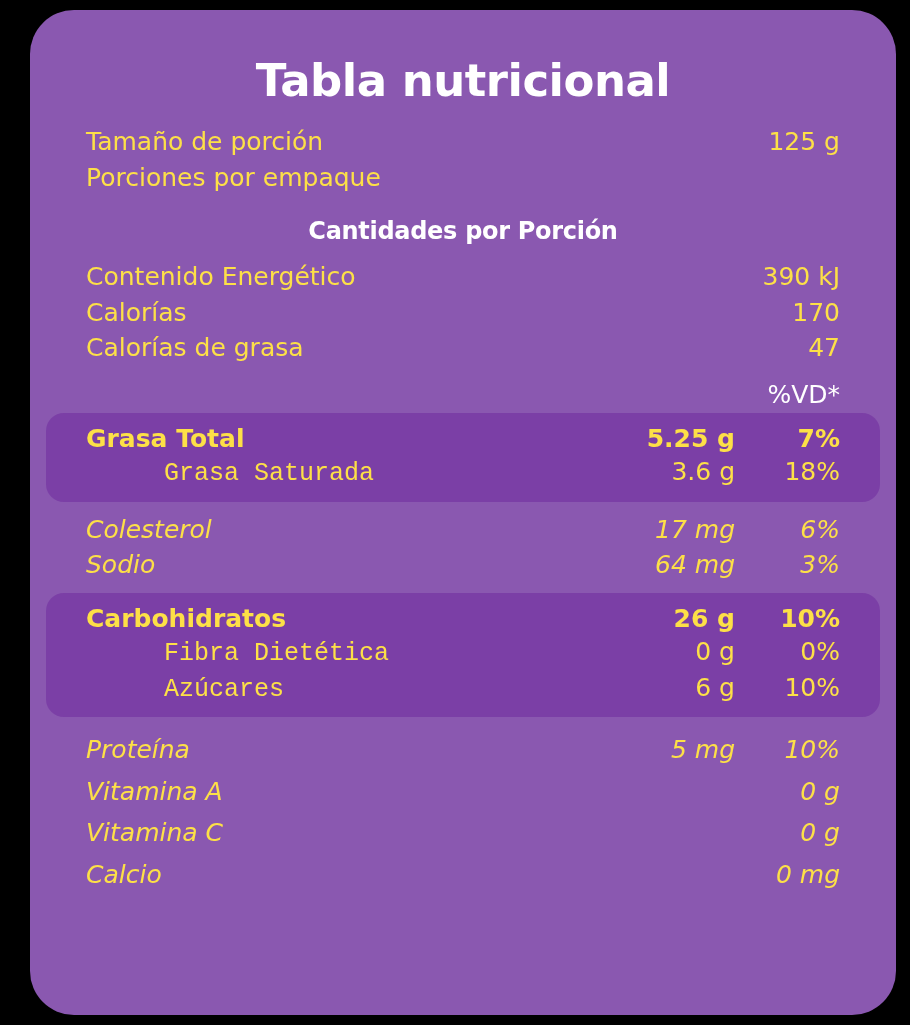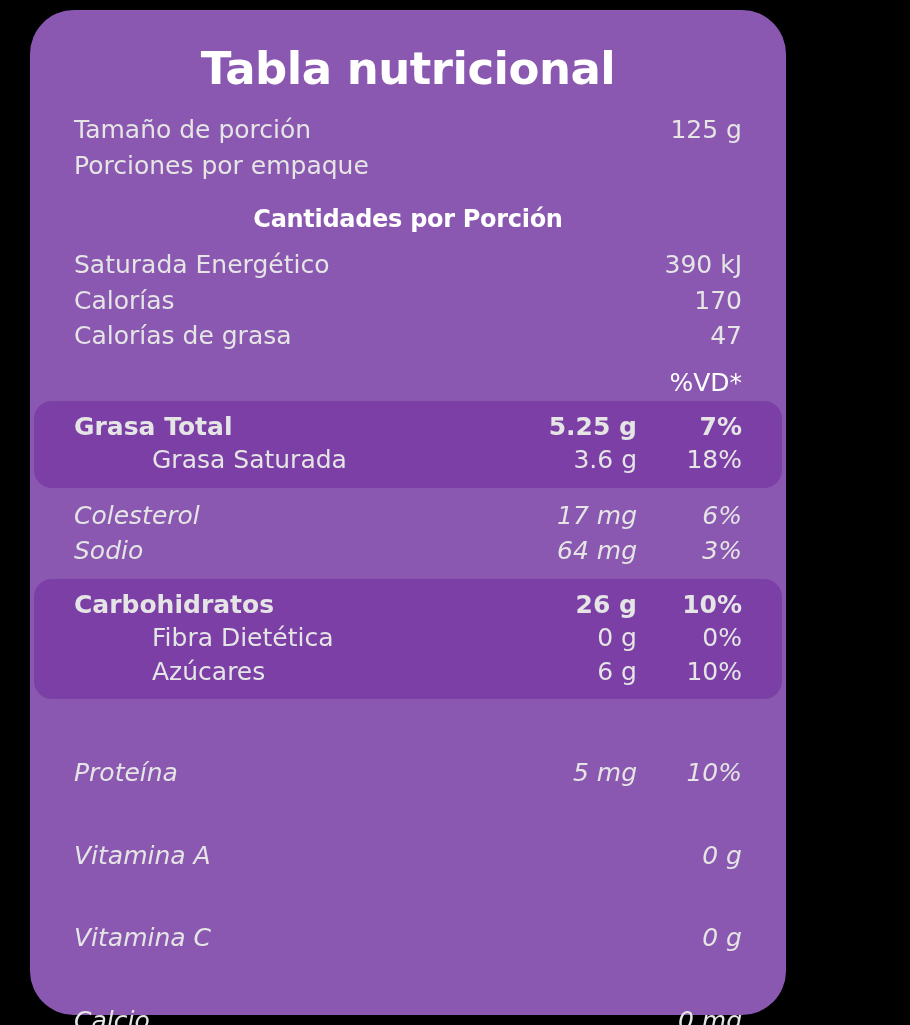--- a/index.html
+++ b/index.html
@@ -11,26 +11,26 @@
     width: 910px;
     height: 1025px;
     font-family: "DejaVu Sans", "Liberation Sans", sans-serif;
     overflow: hidden;
   }
 
   .card {
     position: absolute;
     left: 30px;
     top: 10px;
-    width: 756px;
+    width: 866px;
     height: 1005px;
     background: #8A58B0;
     border-radius: 44px;
     box-sizing: border-box;
-    padding: 4px;
+    padding: 16px;
   }
 
   .title {
     text-align: center;
     color: #ffffff;
     font-weight: bold;
     font-size: 45px;
     letter-spacing: -0.5px;
     margin: 0;
     padding-top: 28px;
@@ -49,21 +49,21 @@
   }
 
   .rows {
     padding: 0 40px;
     box-sizing: border-box;
   }
 
   .row {
     display: flex;
     align-items: baseline;
-    color: #e5e5e5;
+    color: #fde047;
     font-size: 25px;
     line-height: 1.18;
     padding: 3px 0;
     box-sizing: border-box;
   }
 
   .row .label {
     flex: 1 1 auto;
     text-align: left;
     white-space: nowrap;
@@ -74,20 +74,21 @@
     white-space: nowrap;
   }
   .row .dv {
     width: 105px;
     text-align: right;
     white-space: nowrap;
   }
 
   .row.indent .label {
     padding-left: 78px;
+    font-family: Liberation Mono, monospace;
   }
 
   .row.bold .label,
   .row.bold .amount,
   .row.dv-bold .dv {
     font-weight: bold;
   }
   .group-spacer { height: 10px; }
 
   .hl {
@@ -112,21 +113,21 @@
     gap: 24px;
   }
   .dv-header .label { flex: 1 1 auto; }
   .dv-header .amount { width: 150px; }
   .dv-header .dv { width: 105px; text-align: right; }
 
   .top-block { padding-top: 16px; }
   .energy-block { padding-top: 4px; }
   .mid-block { padding-top: 10px; }
   .tail-block { padding-top: 12px; }
-  .tail-block .row { padding: 6px 0; margin-top: 41px; }
+  .tail-block .row { padding: 6px 0; }
 </style>
 </head>
 <body>
 
 <div class="card">
 
   <h1 class="title">Tabla nutricional</h1>
 
   <div class="rows top-block">
     <div class="row">
@@ -135,21 +136,21 @@
     </div>
     <div class="row">
       <span class="label">Porciones por empaque</span>
     </div>
   </div>
 
   <h2 class="subtitle">Cantidades por Porción</h2>
 
   <div class="rows energy-block">
     <div class="row">
-      <span class="label">Saturada Energético</span>
+      <span class="label">Contenido Energético</span>
       <span class="amount">390 kJ</span>
     </div>
     <div class="row">
       <span class="label">Calorías</span>
       <span class="amount">170</span>
     </div>
     <div class="row">
       <span class="label">Calorías de grasa</span>
       <span class="amount">47</span>
     </div>

